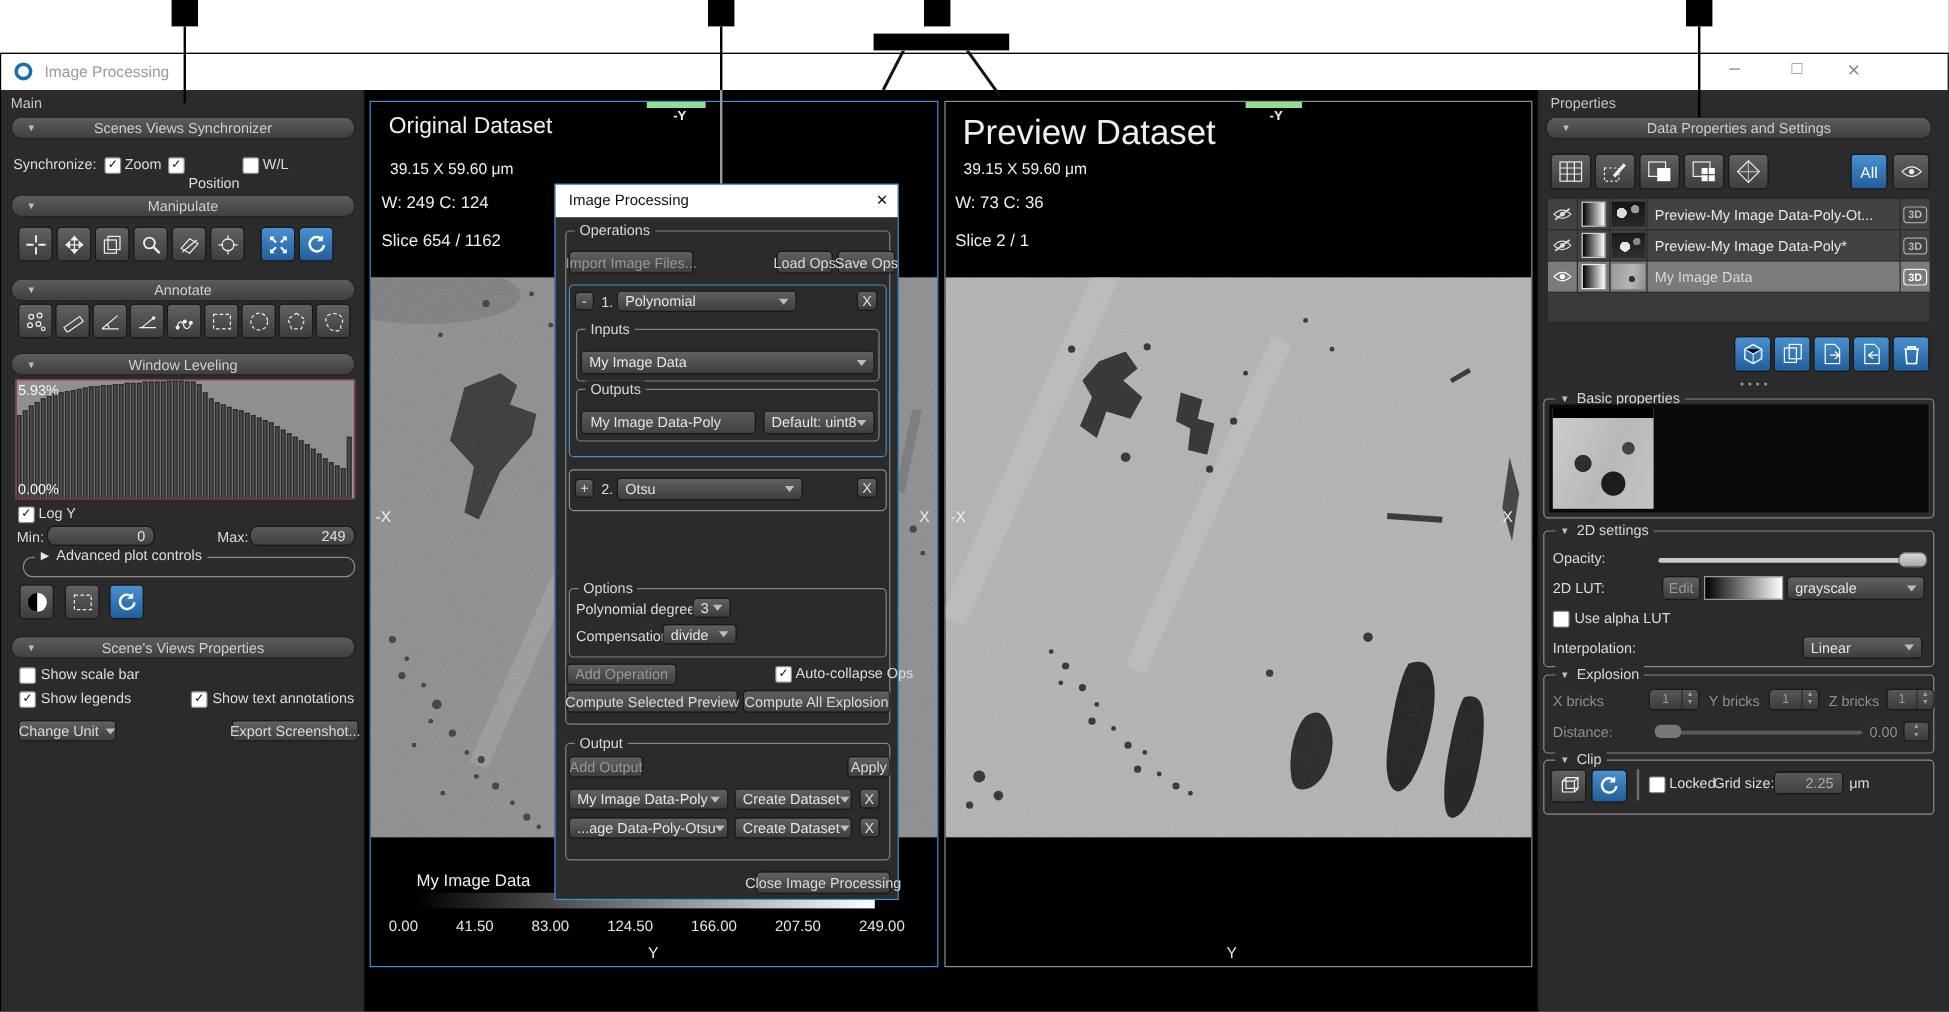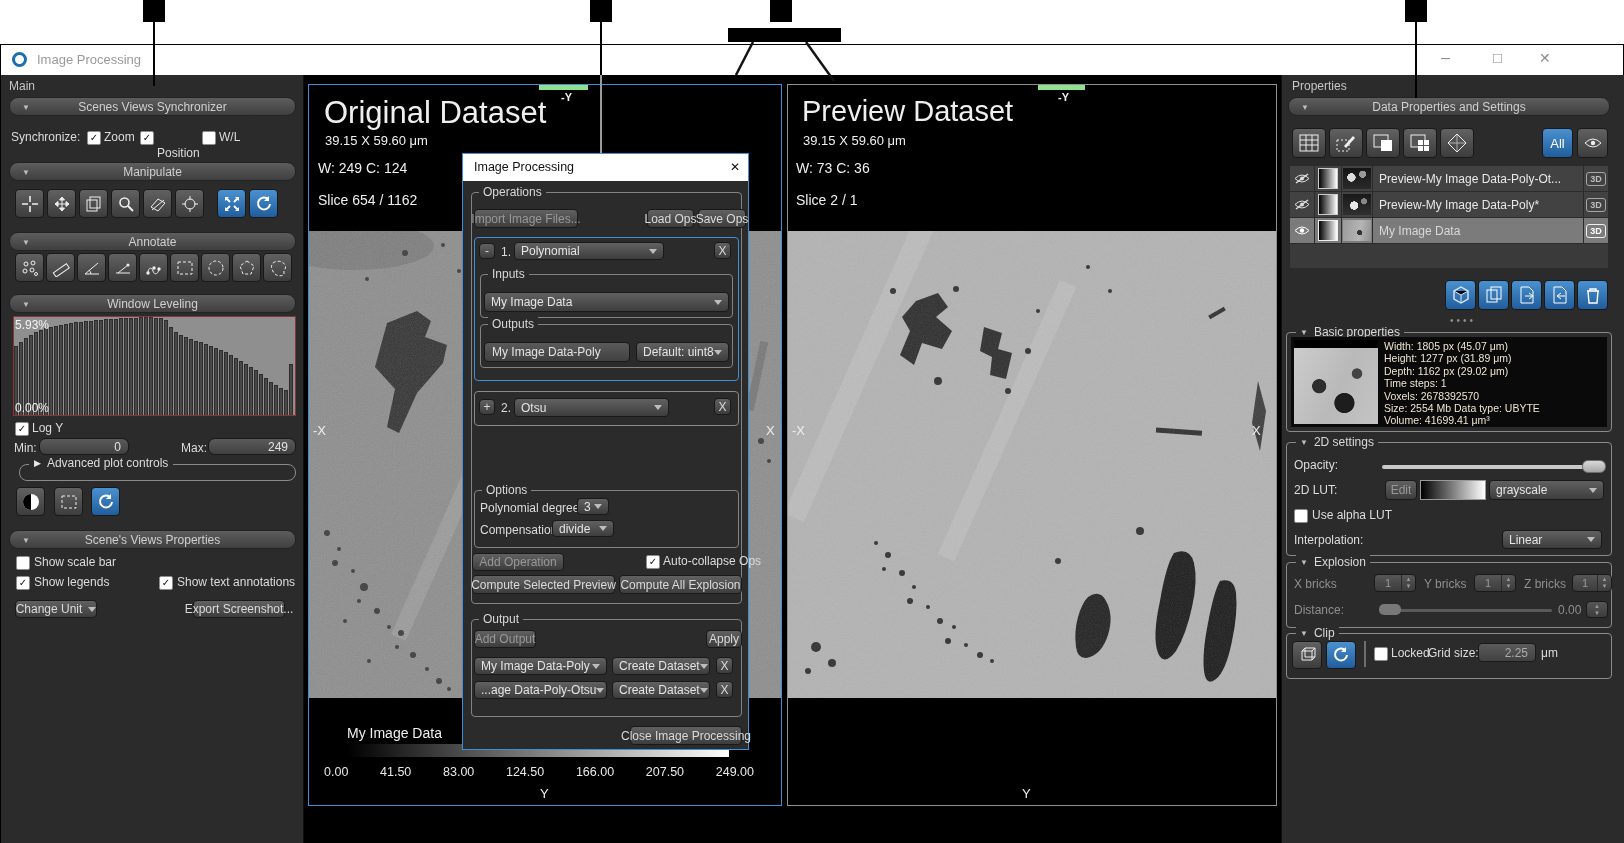--- a/index.html
+++ b/index.html
@@ -298,27 +298,27 @@
     <div class="a cb" style="left:15px;top:481px"></div>
     <div class="a t" style="left:33px;top:480px">Show scale bar</div>
     <div class="a cb" style="left:15px;top:501px">✓</div>
     <div class="a t" style="left:33px;top:500px">Show legends</div>
     <div class="a cb" style="left:158px;top:501px">✓</div>
     <div class="a t" style="left:176px;top:500px">Show text annotations</div>
     <div class="a btn" style="left:14px;top:525px;width:82px;height:18px;gap:6px">
       <span>Change Unit</span>
       <span class="arr" style="width:0;height:0;border:4px solid transparent;border-top:5px solid #bdbdbd;display:inline-block;transform:translateY(2px)"></span>
     </div>
-    <div class="a btn" style="left:192px;top:525px;width:92px;height:18px">Export Screenshot...</div>
+    <div class="a btn" style="left:192px;top:525px;width:106px;height:18px">Export Screenshot...</div>
   </div>
 
   <div class="a" style="left:307px;top:39px;width:474px;height:722px;background:#000;border:1px solid #3f8fd6;box-sizing:border-box">
     <div class="a" style="left:230px;top:0;width:49px;height:5px;background:#8fe08f"></div>
     <div class="a vt" style="left:252px;top:6px;font-size:11px;font-weight:bold">-Y</div>
-    <div class="a vt" style="left:15px;top:10px;font-size:31px">Original Dataset</div>
+    <div class="a vt" style="left:15px;top:10px;font-size:19px">Original Dataset</div>
     <div class="a vt" style="left:16px;top:48px;font-size:13px">39.15 X 59.60 μm</div>
     <div class="a vt" style="left:9px;top:75px;font-size:14px">W: 249 C: 124</div>
     <div class="a vt" style="left:9px;top:107px;font-size:14px">Slice 654 / 1162</div>
 
     <svg class="a" style="left:0;top:146px" width="472" height="467" viewBox="0 0 472 467">
       <defs>
           <filter id="n1" x="0" y="0" width="100%" height="100%">
             <feTurbulence type="fractalNoise" baseFrequency="0.9" numOctaves="2"></feTurbulence>
             <feColorMatrix type="saturate" values="0"></feColorMatrix>
           </filter>
@@ -672,29 +672,20 @@
       <span style="font-size:8px;color:#bdbdbd">▼</span>
       <span>Basic properties</span>
     </div>
     <div class="a" style="left:9px;top:262px;width:316px;height:90px;background:#0a0a0a"></div>
     <div class="a" style="left:12px;top:265px;width:84px;height:84px;background:
       linear-gradient(#000 0 10%,transparent 10%),
       radial-gradient(circle at 30% 55%,#2e2e2e 0 9%,transparent 10%),
       radial-gradient(circle at 60% 75%,#1d1d1d 0 12%,transparent 13%),
       radial-gradient(circle at 75% 40%,#444 0 6%,transparent 7%),
       linear-gradient(115deg,#cdcdcd,#b9b9b9 55%,#c4c4c4)"></div>
-    <div class="a" id="basic-lines" style="left:102px;top:265px;width:222px;color:#ece4d0;font-size:10.5px;line-height:12.4px;white-space:nowrap">
-        <div>Width: 1805 px (45.07 μm)</div>
-        <div>Height: 1277 px (31.89 μm)</div>
-        <div>Depth: 1162 px (29.02 μm)</div>
-        <div>Time steps: 1</div>
-        <div>Voxels: 2678392570</div>
-        <div>Size: 2554 Mb  Data type: UBYTE</div>
-        <div>Volume: 41699.41 μm³</div>
-      </div>
 
     <div class="grp a" style="left:4px;top:367px;width:326px;height:114px;border-color:#8a8a8a"></div>
     <div class="a glbl" style="left:14px;top:360px;display:flex;gap:6px;align-items:center">
       <span style="font-size:8px;color:#bdbdbd">▼</span>
       <span>2D settings</span>
     </div>
     <div class="a t" style="left:12px;top:383px">Opacity:</div>
     <div class="a" style="left:100px;top:390px;width:222px;height:4px;background:#c9c9c9;border-radius:2px"></div>
     <div class="a" style="left:300px;top:385px;width:24px;height:13px;border-radius:6px;background:linear-gradient(#d9d9d9,#a7a7a7);border:1px solid #6e6e6e;box-sizing:border-box"></div>
     <div class="a t" style="left:12px;top:408px">2D LUT:</div>

